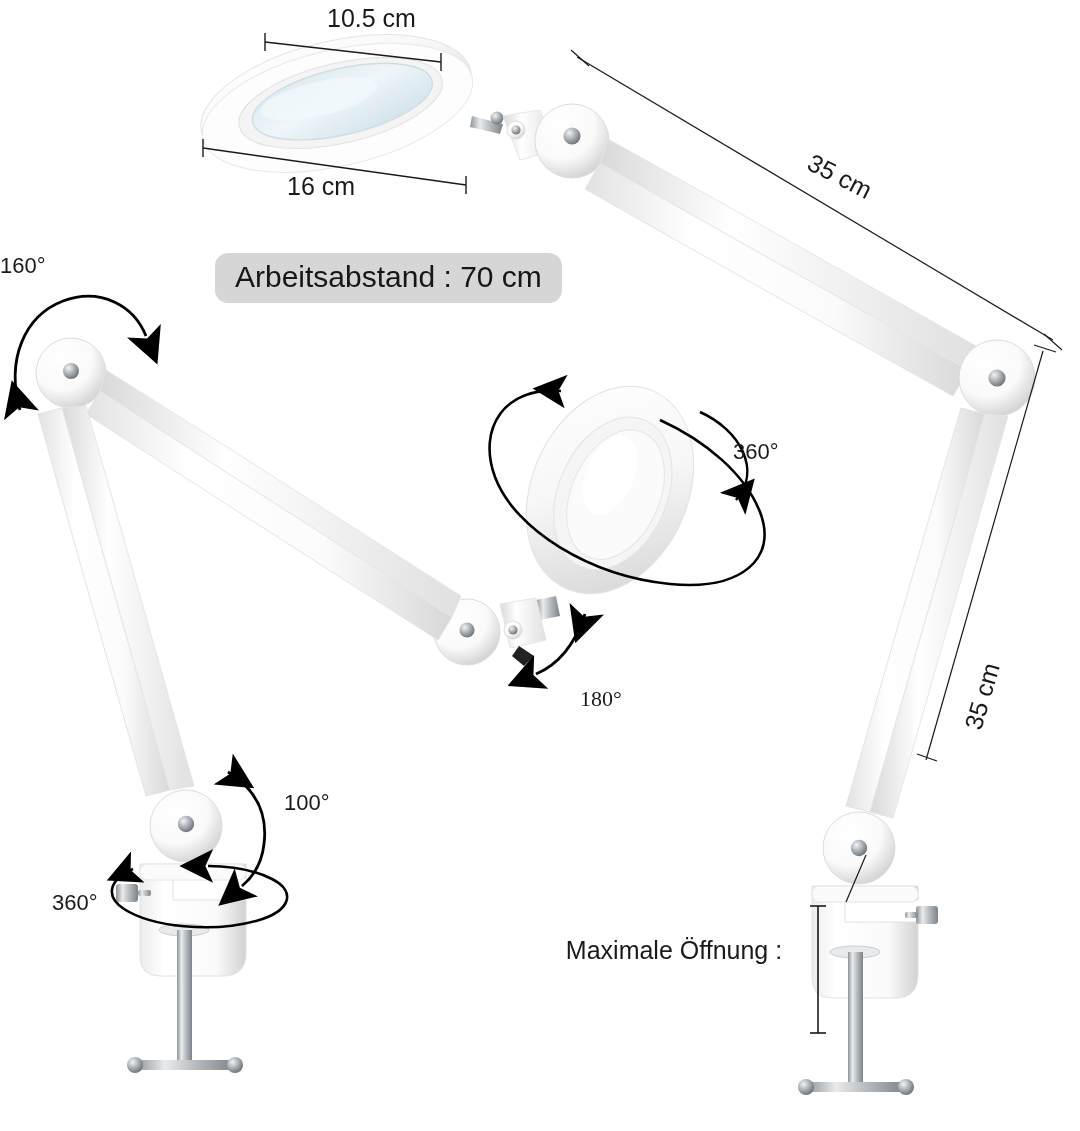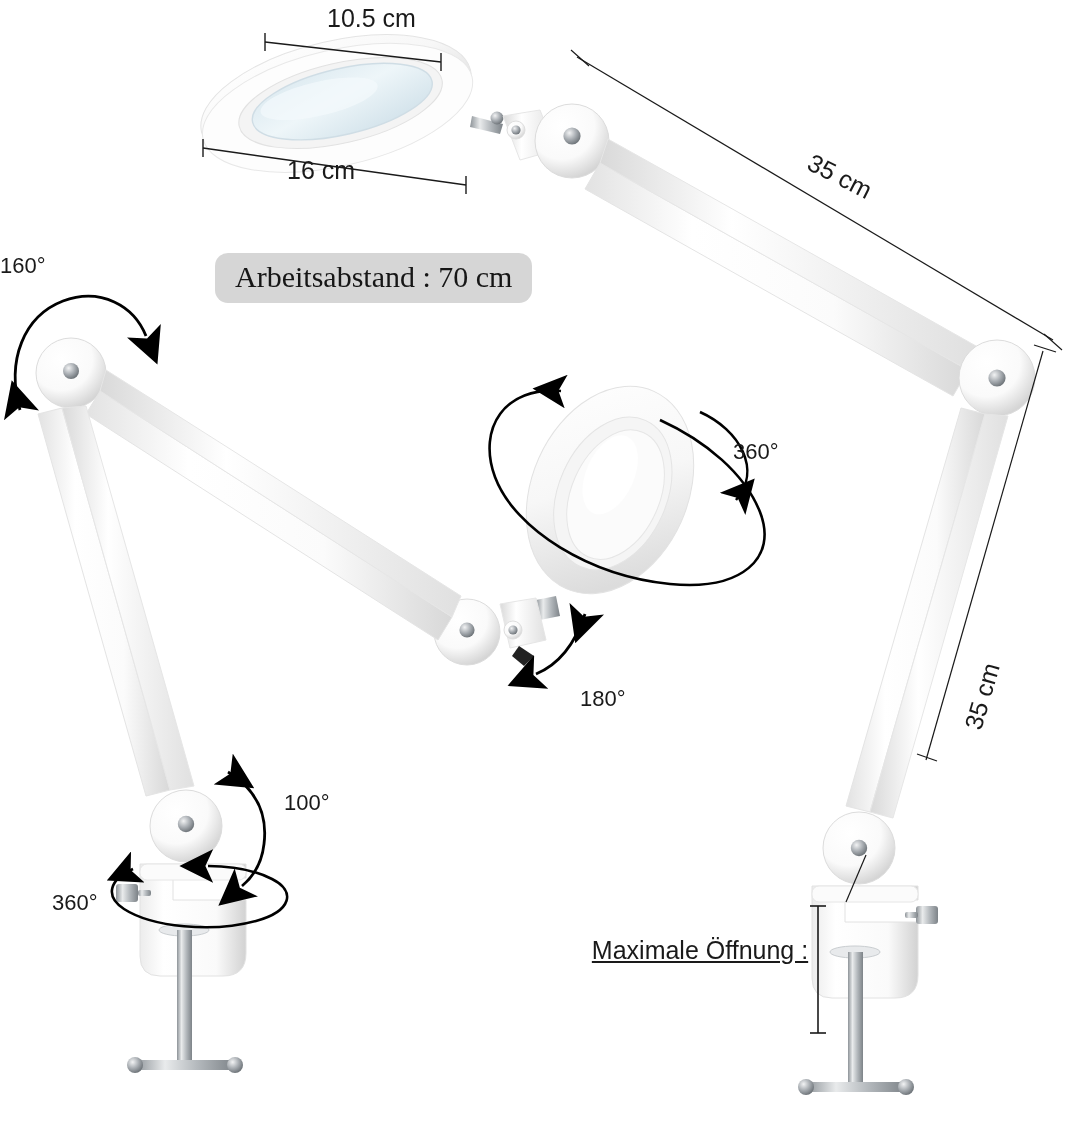--- a/index.html
+++ b/index.html
@@ -31,21 +31,21 @@
   .dim{ font-size:25px; }
   .ang{ font-size:22px; }
   .badge{
     position:absolute;
     background:#d6d6d6;
     border-radius:13px;
     padding:7px 20px 9px 20px;
     font-size:30px;
     color:#161616;
     white-space:nowrap;
-    font-family:Liberation Serif, serif;
+    font-family:Liberation Sans, sans-serif;
   }
   .twoline{
     position:absolute;
     font-size:25px;
     color:#1a1a1a;
     text-align:center;
     line-height:1.45;
   }
   .rot-35a{ transform:rotate(27deg); transform-origin:left top; }
   .rot-35b{ transform:rotate(-74deg); transform-origin:left top; }
@@ -262,35 +262,35 @@
                C110,879 104,896 124,909
                C152,927 212,933 256,921
                C292,911 296,891 272,879
                C256,871 232,866 208,866" marker-start="url(#ah2)" marker-end="url(#ah2)"></path>
     </g>
 
   </svg>
 
   <div class="lbl dim" style="left:327px; top:4px;">10.5 cm</div>
 
-  <div class="lbl dim" style="left:287px; top:156px;">16 cm</div>
+  <div class="lbl dim" style="left:287px; top:172px;">16 cm</div>
 
   <div class="lbl dim rot-35a" style="left:816px; top:148px;">35 cm</div>
 
   <div class="lbl dim rot-35b" style="left:959px; top:725px;">35 cm</div>
 
   <div class="badge" style="left:215px; top:253px;">Arbeitsabstand : 70 cm</div>
 
   <div class="lbl ang" style="left:0px; top:253px;">160°</div>
 
   <div class="lbl ang" style="left:733px; top:439px;">360°</div>
 
-  <div class="lbl ang" style="left:580px; top:686px;">180°</div>
+  <div class="lbl ang" style="left:580px; top:686px;font-family:Liberation Serif, serif;">180°</div>
 
   <div class="lbl ang" style="left:284px; top:790px;">100°</div>
 
   <div class="lbl ang" style="left:52px; top:890px;">360°</div>
 
-  <div class="twoline" style="left:590px; top:932px; width:220px;text-decoration:underline;">
+  <div class="twoline" style="left:564px; top:932px; width:220px;">
     <div>Maximale Öffnung :</div>
   </div>
 
 </div>
 
 </body></html>

